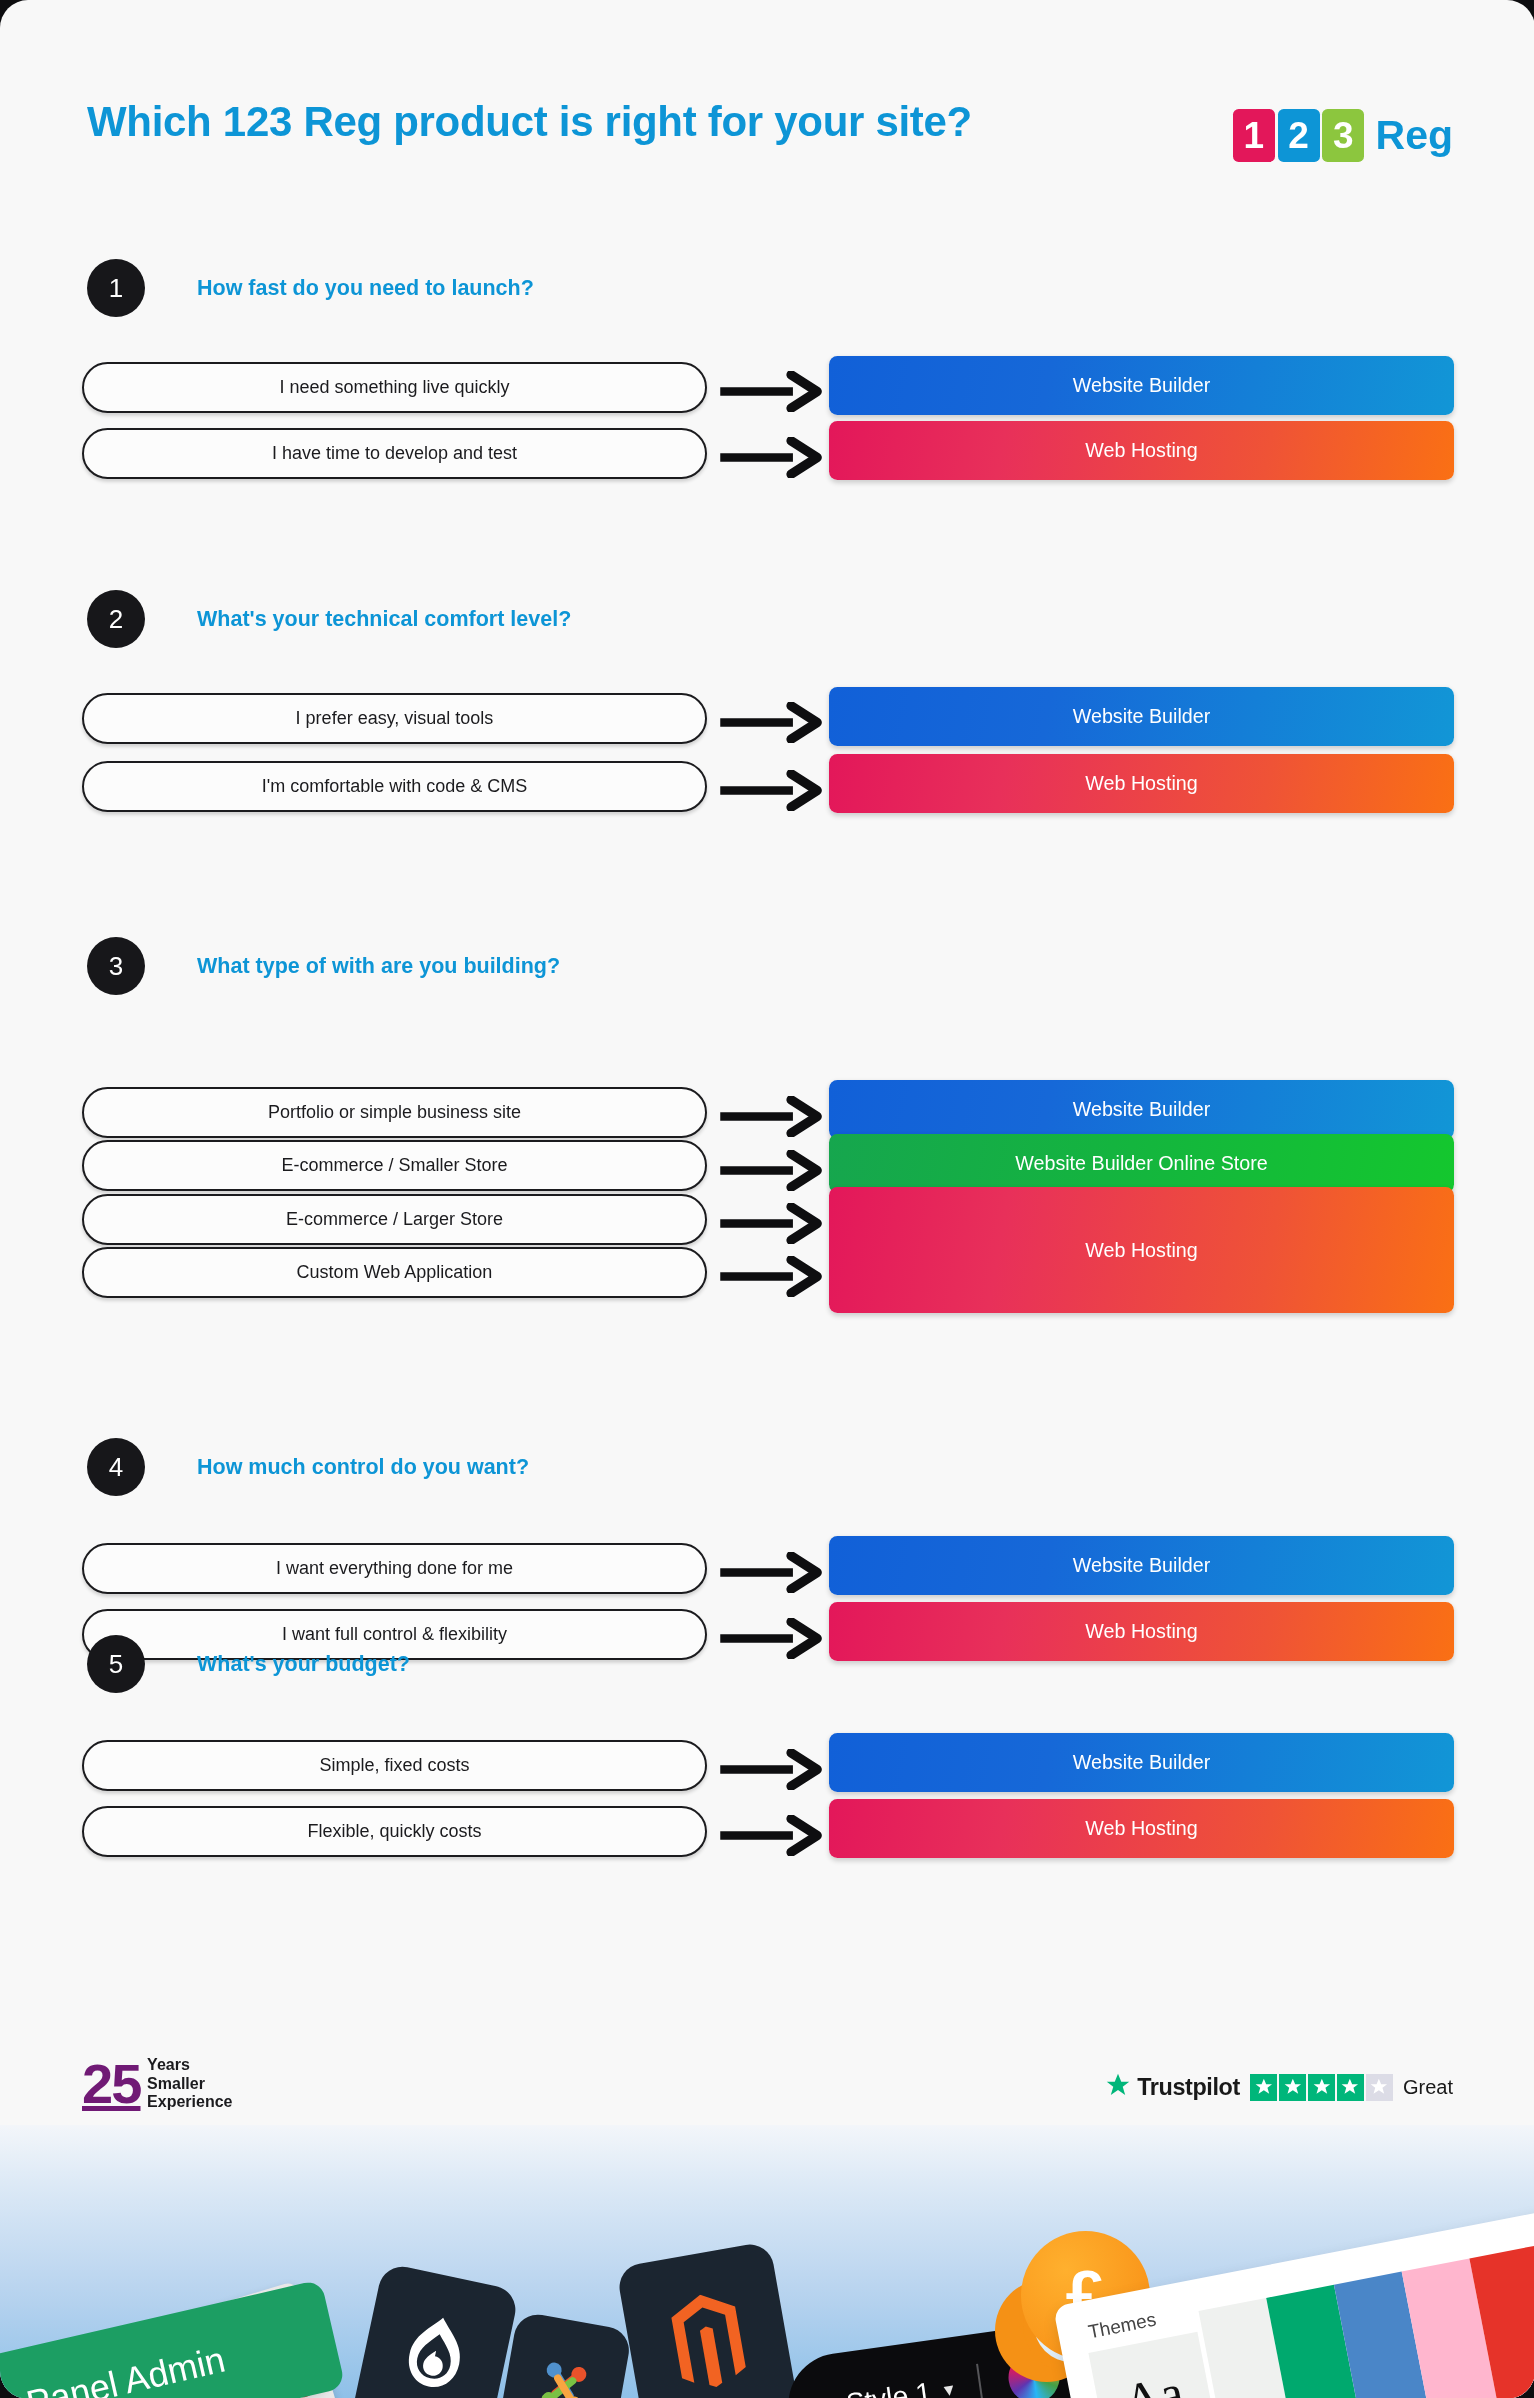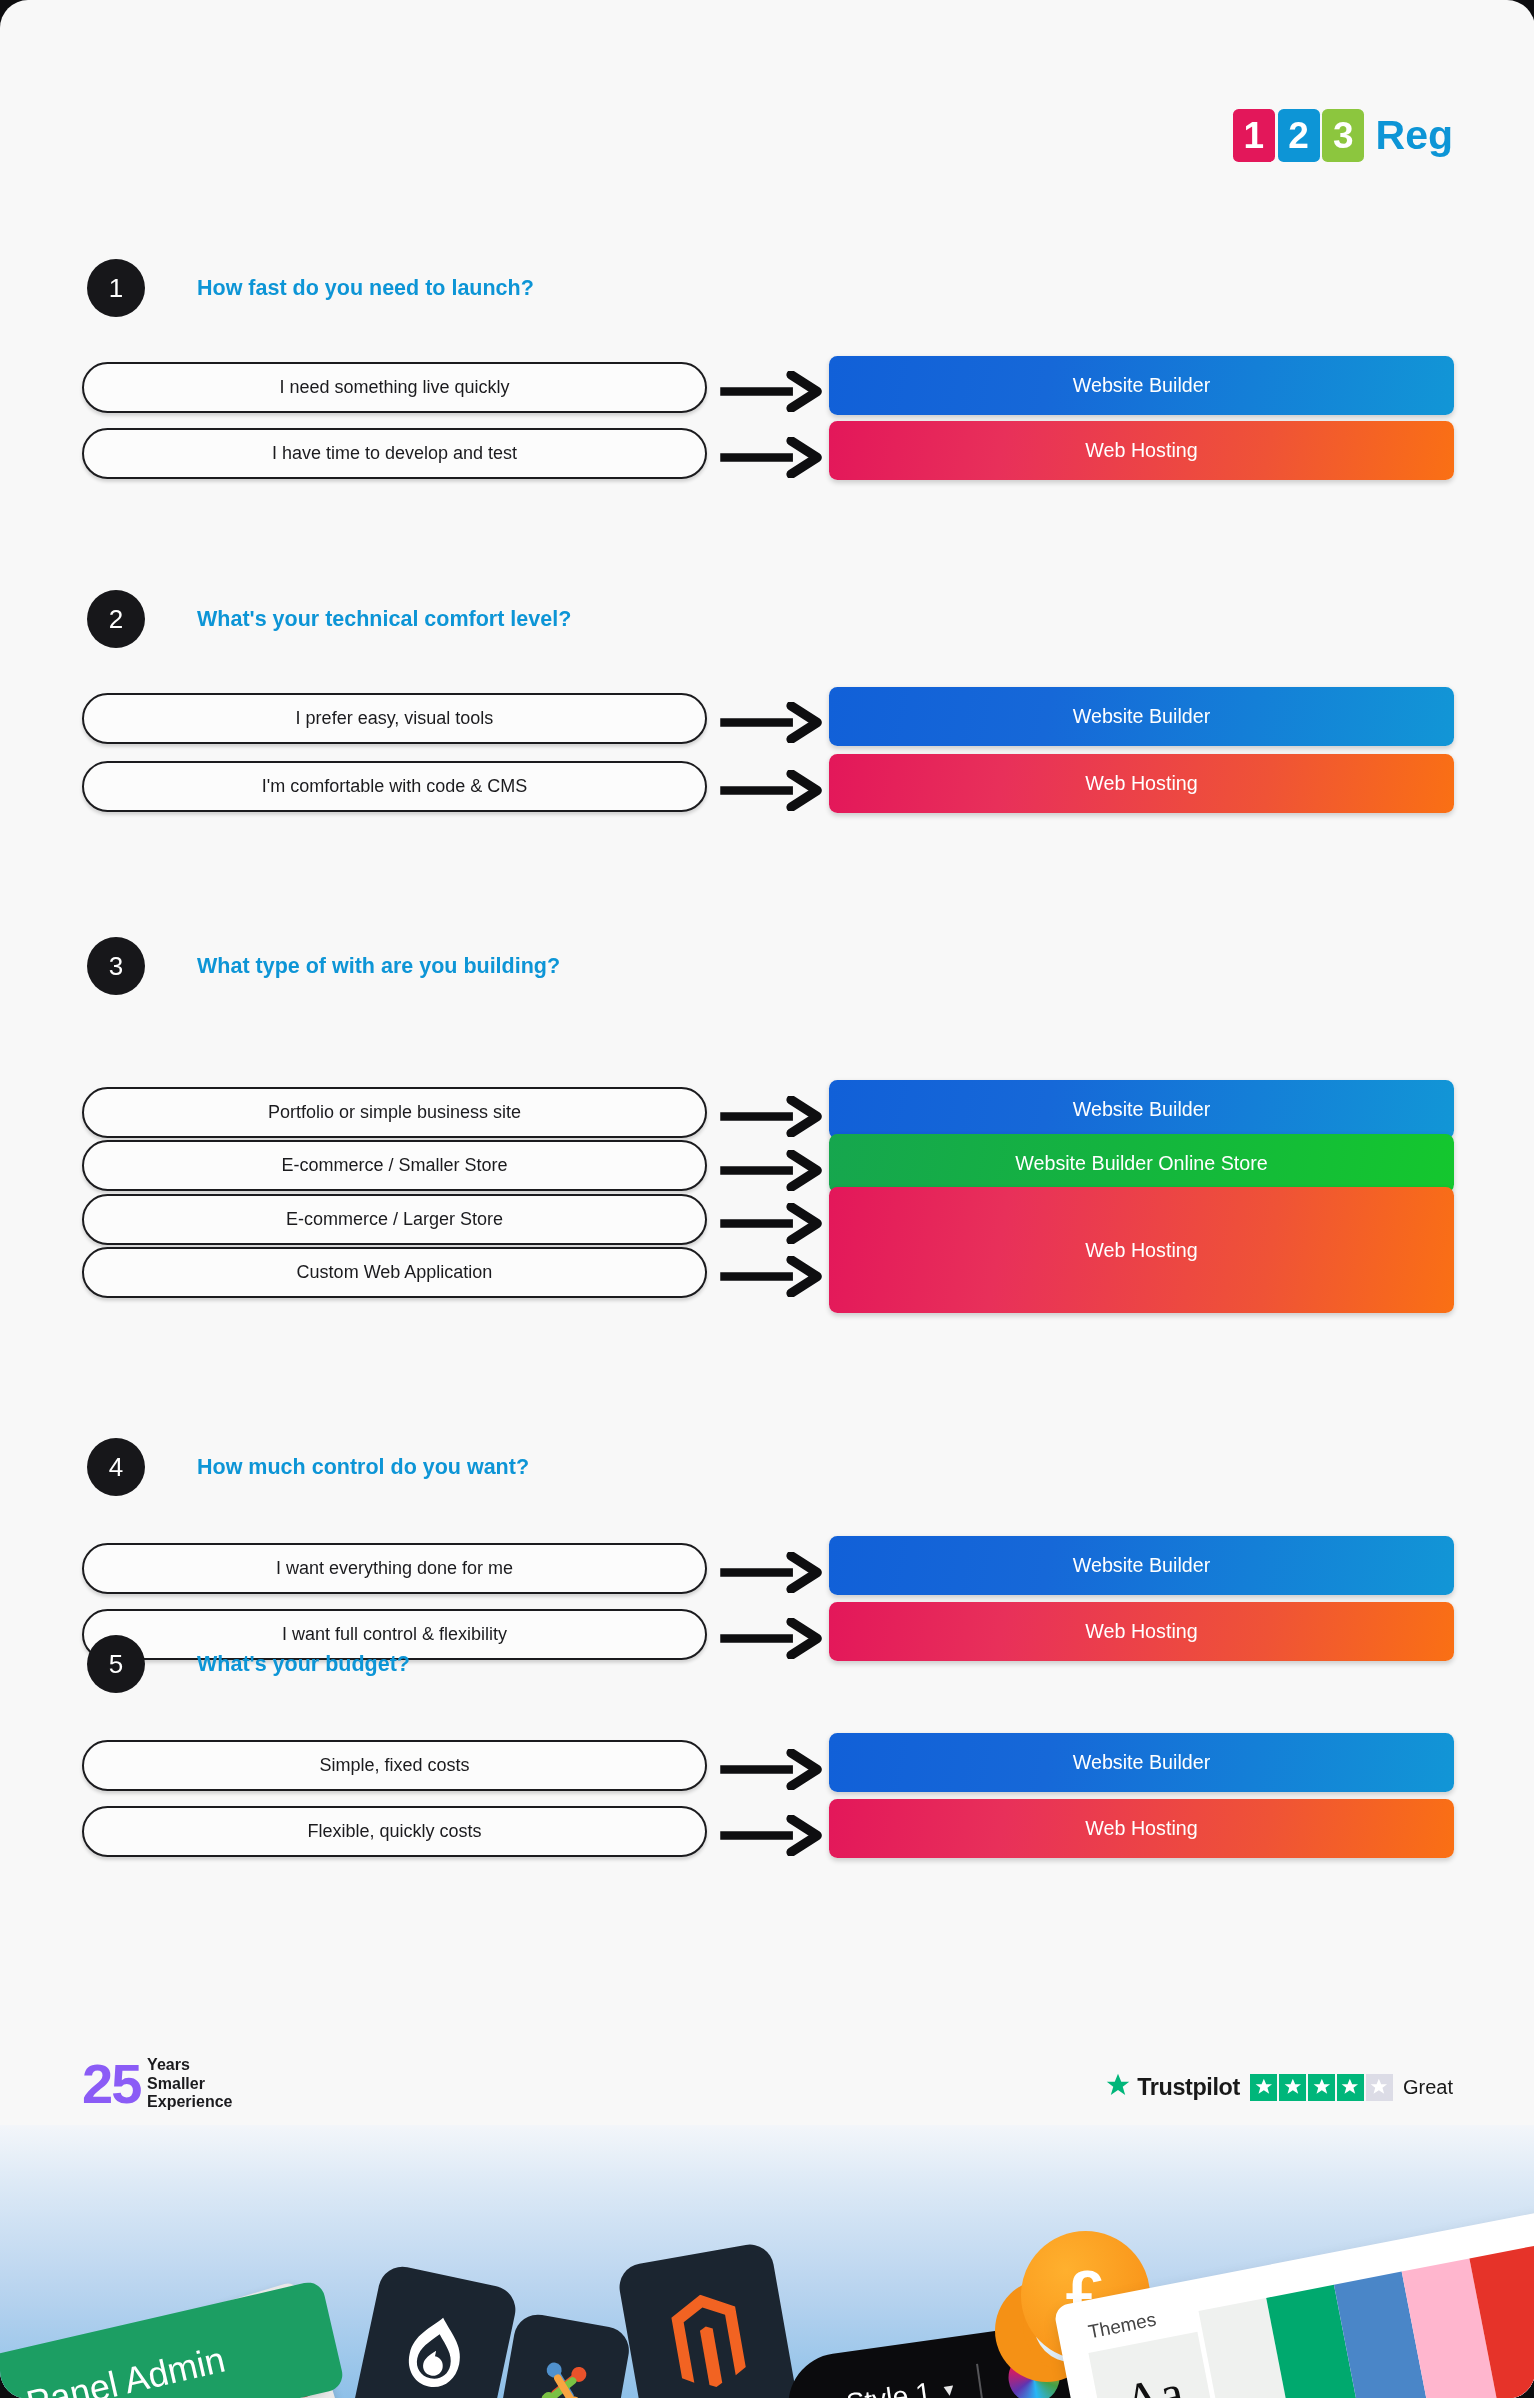--- a/index.html
+++ b/index.html
@@ -141,23 +141,24 @@
   .years-badge{
     position:absolute;
     left:82px; top:14px;
     display:flex;
     align-items:center;
     gap:6.6px;
   }
   .years-num{
     font-size:56px;
     font-weight:bold;
-    color:#8b5cf6;
+    color:#701a75;
     line-height:0.85;
     letter-spacing:-1.9px;
+    text-decoration:underline;
   }
   .years-lines{
     font-size:16px;
     font-weight:bold;
     color:#1b1b1e;
     line-height:1.16;
   }
   .trustpilot{
     position:absolute;
     right:82px; top:30px;
@@ -333,20 +334,21 @@
     height:146px;
   }
   .sw{width:69px; height:100%;}
 </style>
 </head>
 <body>
 
 <div id="page">
 
   <div class="header">
+    <div class="page-title">Which 123 Reg product is right for your site?</div>
     <div class="logo">
       <div class="logo-tile t1">1</div>
       <div class="logo-tile t2">2</div>
       <div class="logo-tile t3">3</div>
       <div class="logo-word">Reg</div>
     </div>
   </div>
 
   <div id="questions-root">
       <div class="qblock" style="top: 259px;">

